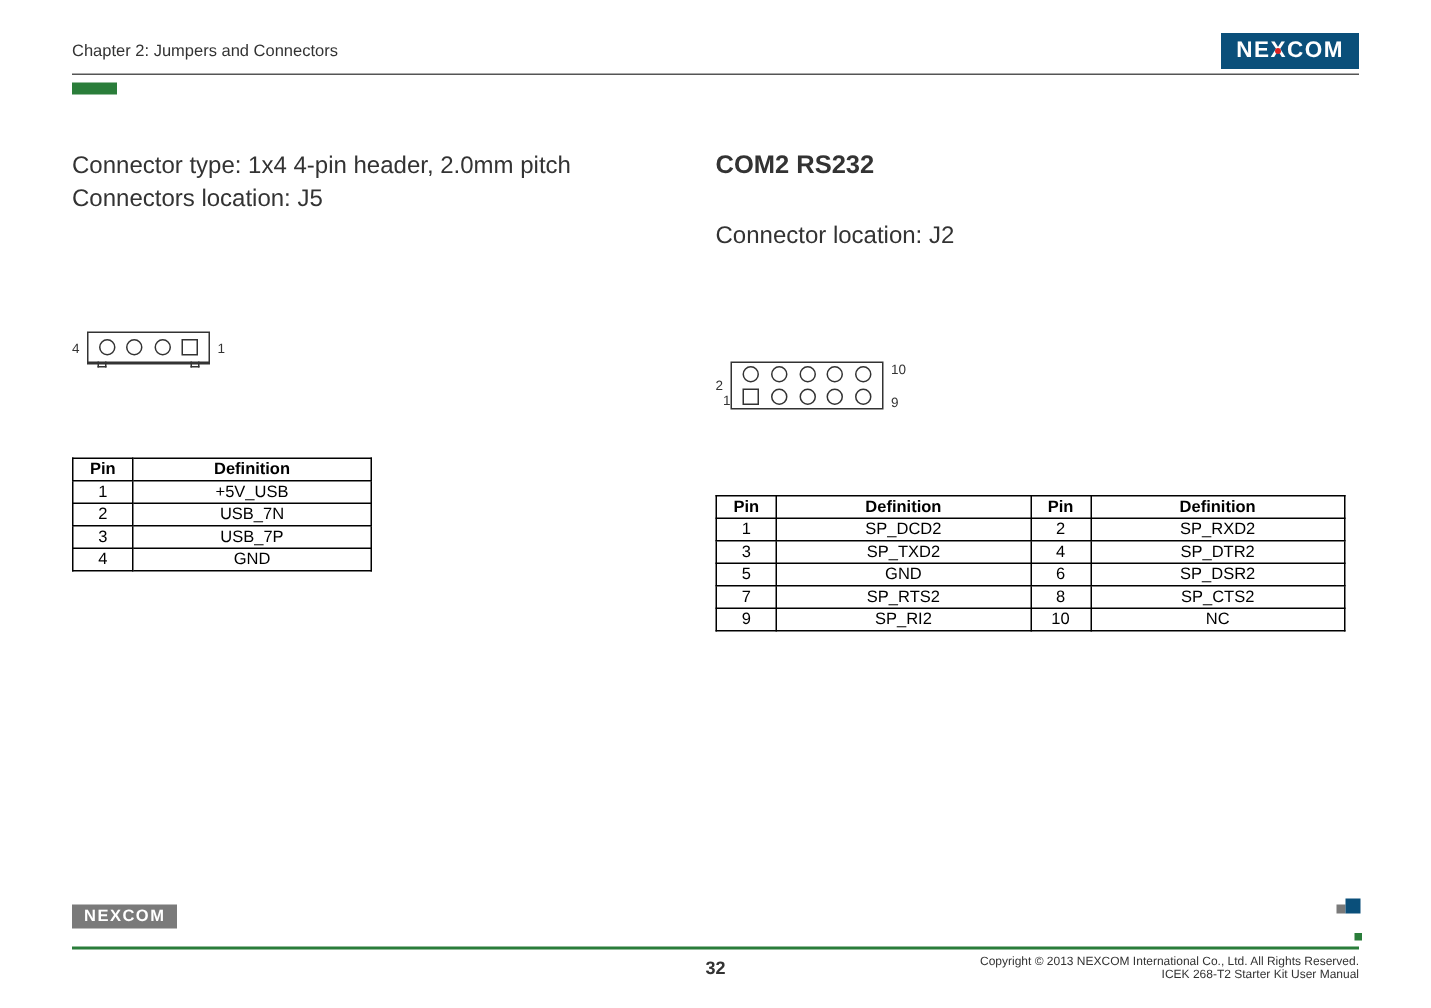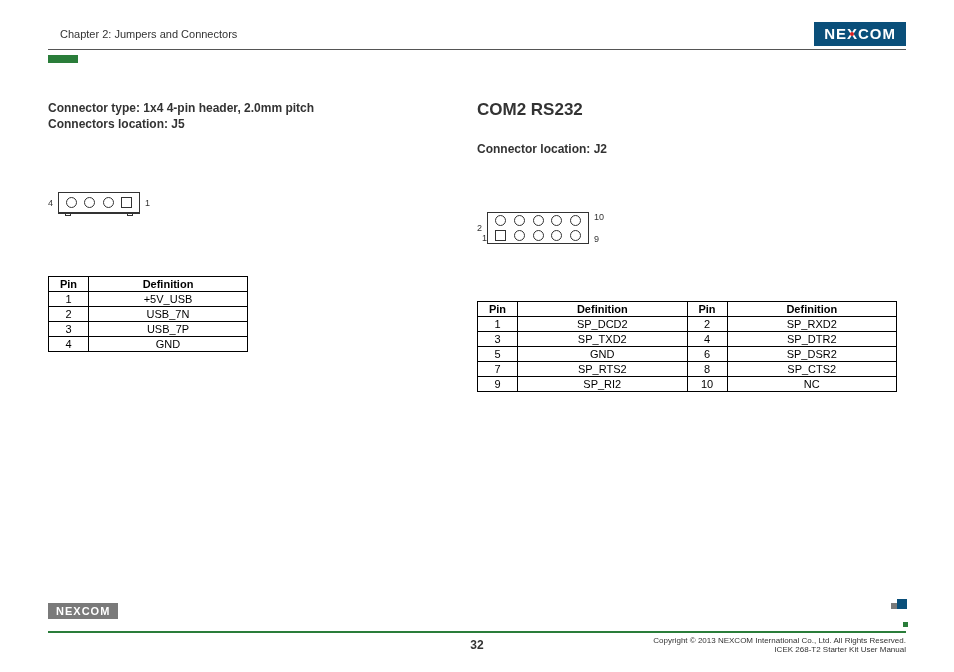--- a/index.html
+++ b/index.html
@@ -14,21 +14,20 @@
   }
   .header {
     display: flex;
     justify-content: space-between;
     align-items: center;
     height: 24px;
   }
   .chapter {
     font-size: 11px;
     color: #333;
-    margin-left: 12px;
   }
   .logo-top {
     background: #0a4f7a;
     color: #fff;
     font-weight: bold;
     font-size: 15px;
     padding: 3px 10px 4px 10px;
     letter-spacing: 1px;
     position: relative;
   }
@@ -65,25 +64,24 @@
     padding-right: 20px;
   }
   .col.right { padding-left:0; }
   .section-title {
     font-size: 17px;
     font-weight: bold;
     color: #333;
     margin-bottom: 5px;
   }
   .desc {
-    font-size: 12px;
+    font-size: 16px;
     color: #333;
     line-height: 1.35;
-    margin-bottom: 53px;
-    font-weight: bold;
+    margin-bottom: 71px;
   }
   .diagram-row {
     display: flex;
     align-items: center;
     margin-bottom: 55px;
     height: 36px;
   }
   .pin-lbl {
     font-size: 9px;
     color: #333;

